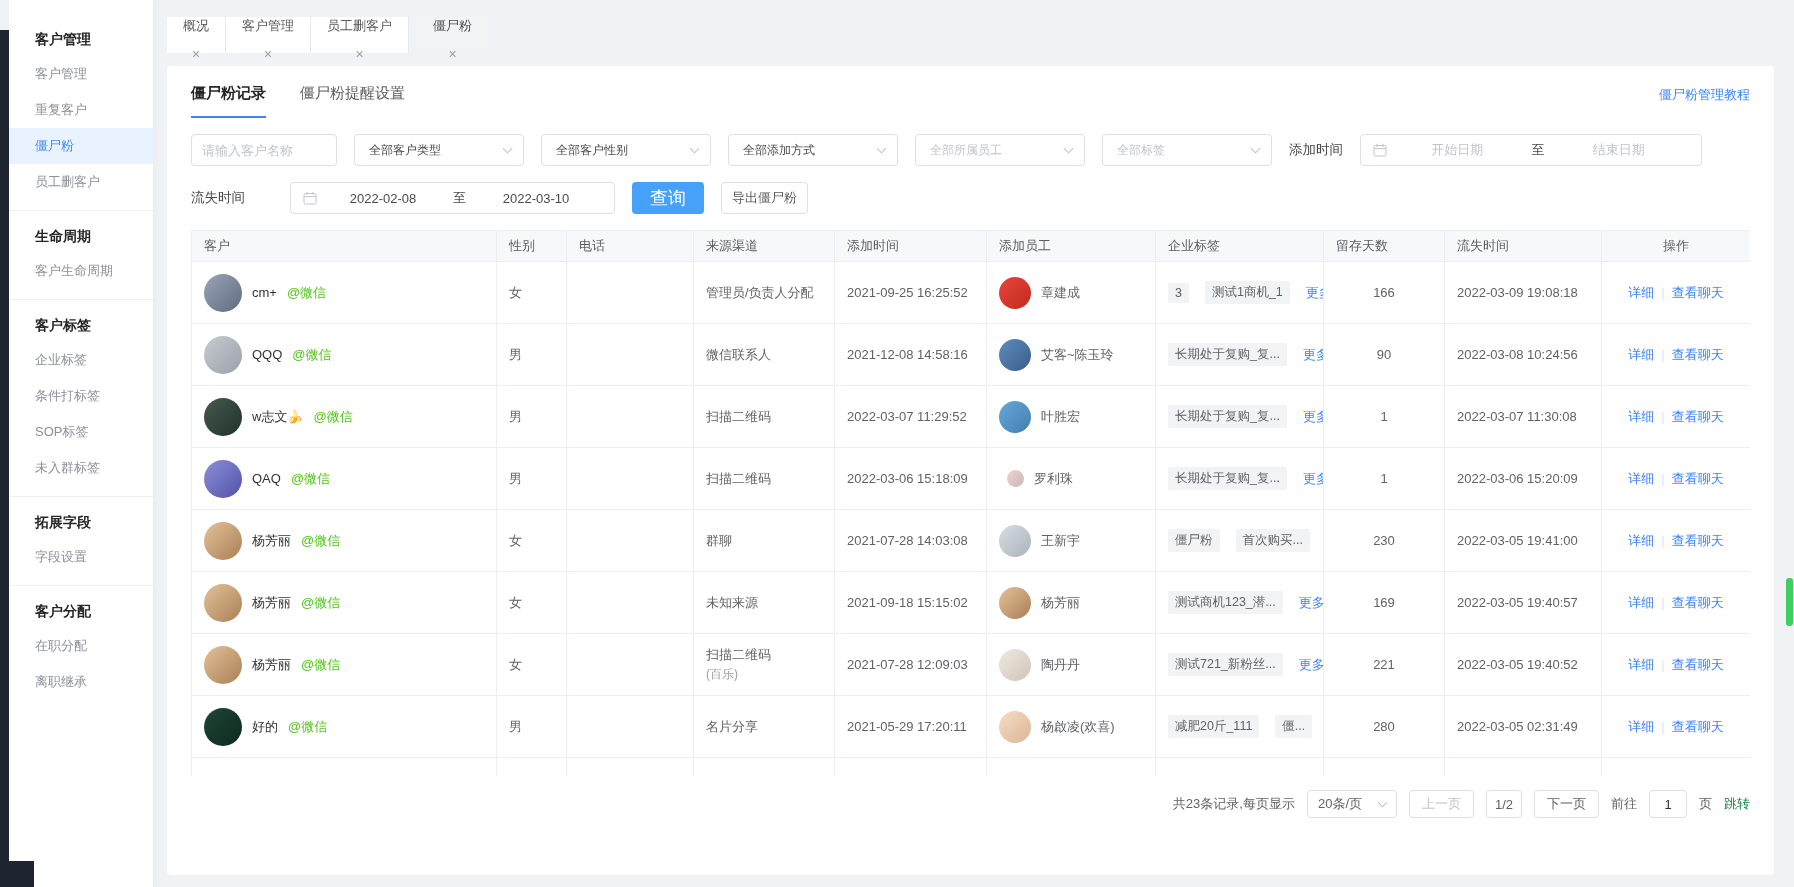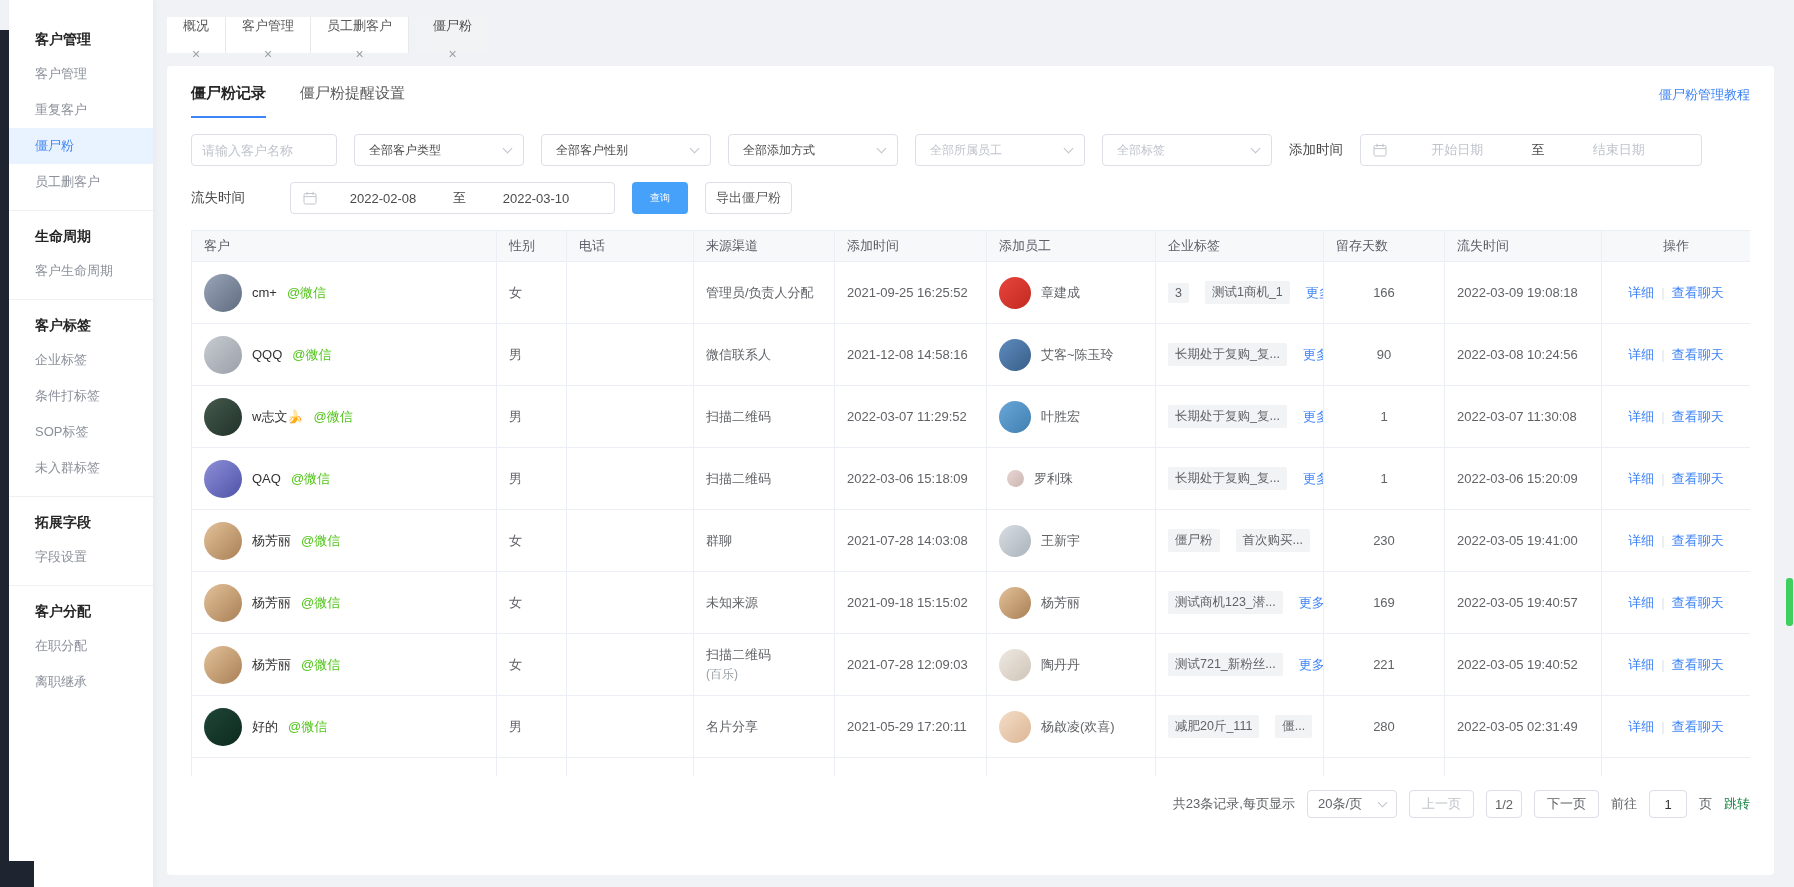--- a/index.html
+++ b/index.html
@@ -46,21 +46,21 @@
     border-bottom:1.5px solid #c0c4cc;transform:rotate(45deg);margin-top:-3px;}
   .flabel{font-size:13.5px;color:#4a4a4a;white-space:nowrap;}
   .drange{height:32px;border:1px solid #dcdfe6;border-radius:4px;display:flex;align-items:center;
     padding:0 12px;font-size:13px;color:#606266;cursor:pointer;}
   .drange.wide{width:342px;}
   .drange.lost{width:325px;margin-left:28px;}
   .drange .ph{flex:1;text-align:center;color:#bfc3cc;}
   .drange .val{flex:1;text-align:center;color:#4a4a4a;}
   .drange .sep{color:#4a4a4a;padding:0 4px;}
   .btn-primary{height:32px;padding:0 18px;background:#46a1fa;border:none;border-radius:4px;
-    color:#fff;font-size:10px;cursor:pointer;font-family:inherit;}
+    color:#fff;font-size:18px;cursor:pointer;font-family:inherit;}
   .btn-plain{height:32px;padding:0 10px;background:#fff;border:1px solid #dcdfe6;border-radius:4px;
     color:#595959;font-size:13px;cursor:pointer;font-family:inherit;}
 
   
   .table-clip{margin-top:16px;height:546px;overflow:hidden;}
   table{border-collapse:collapse;table-layout:fixed;width:1559px;}
   th{background:#f7f8fa;height:31px;font-weight:normal;font-size:13px;color:#5a5e66;
     text-align:left;padding:4px 12px;border:1px solid #ebeef5;}
   td{height:62px;font-size:13px;color:#606266;padding:0 12px;border:1px solid #ebeef5;overflow:hidden;white-space:nowrap;}
   .c-center{text-align:center;}

